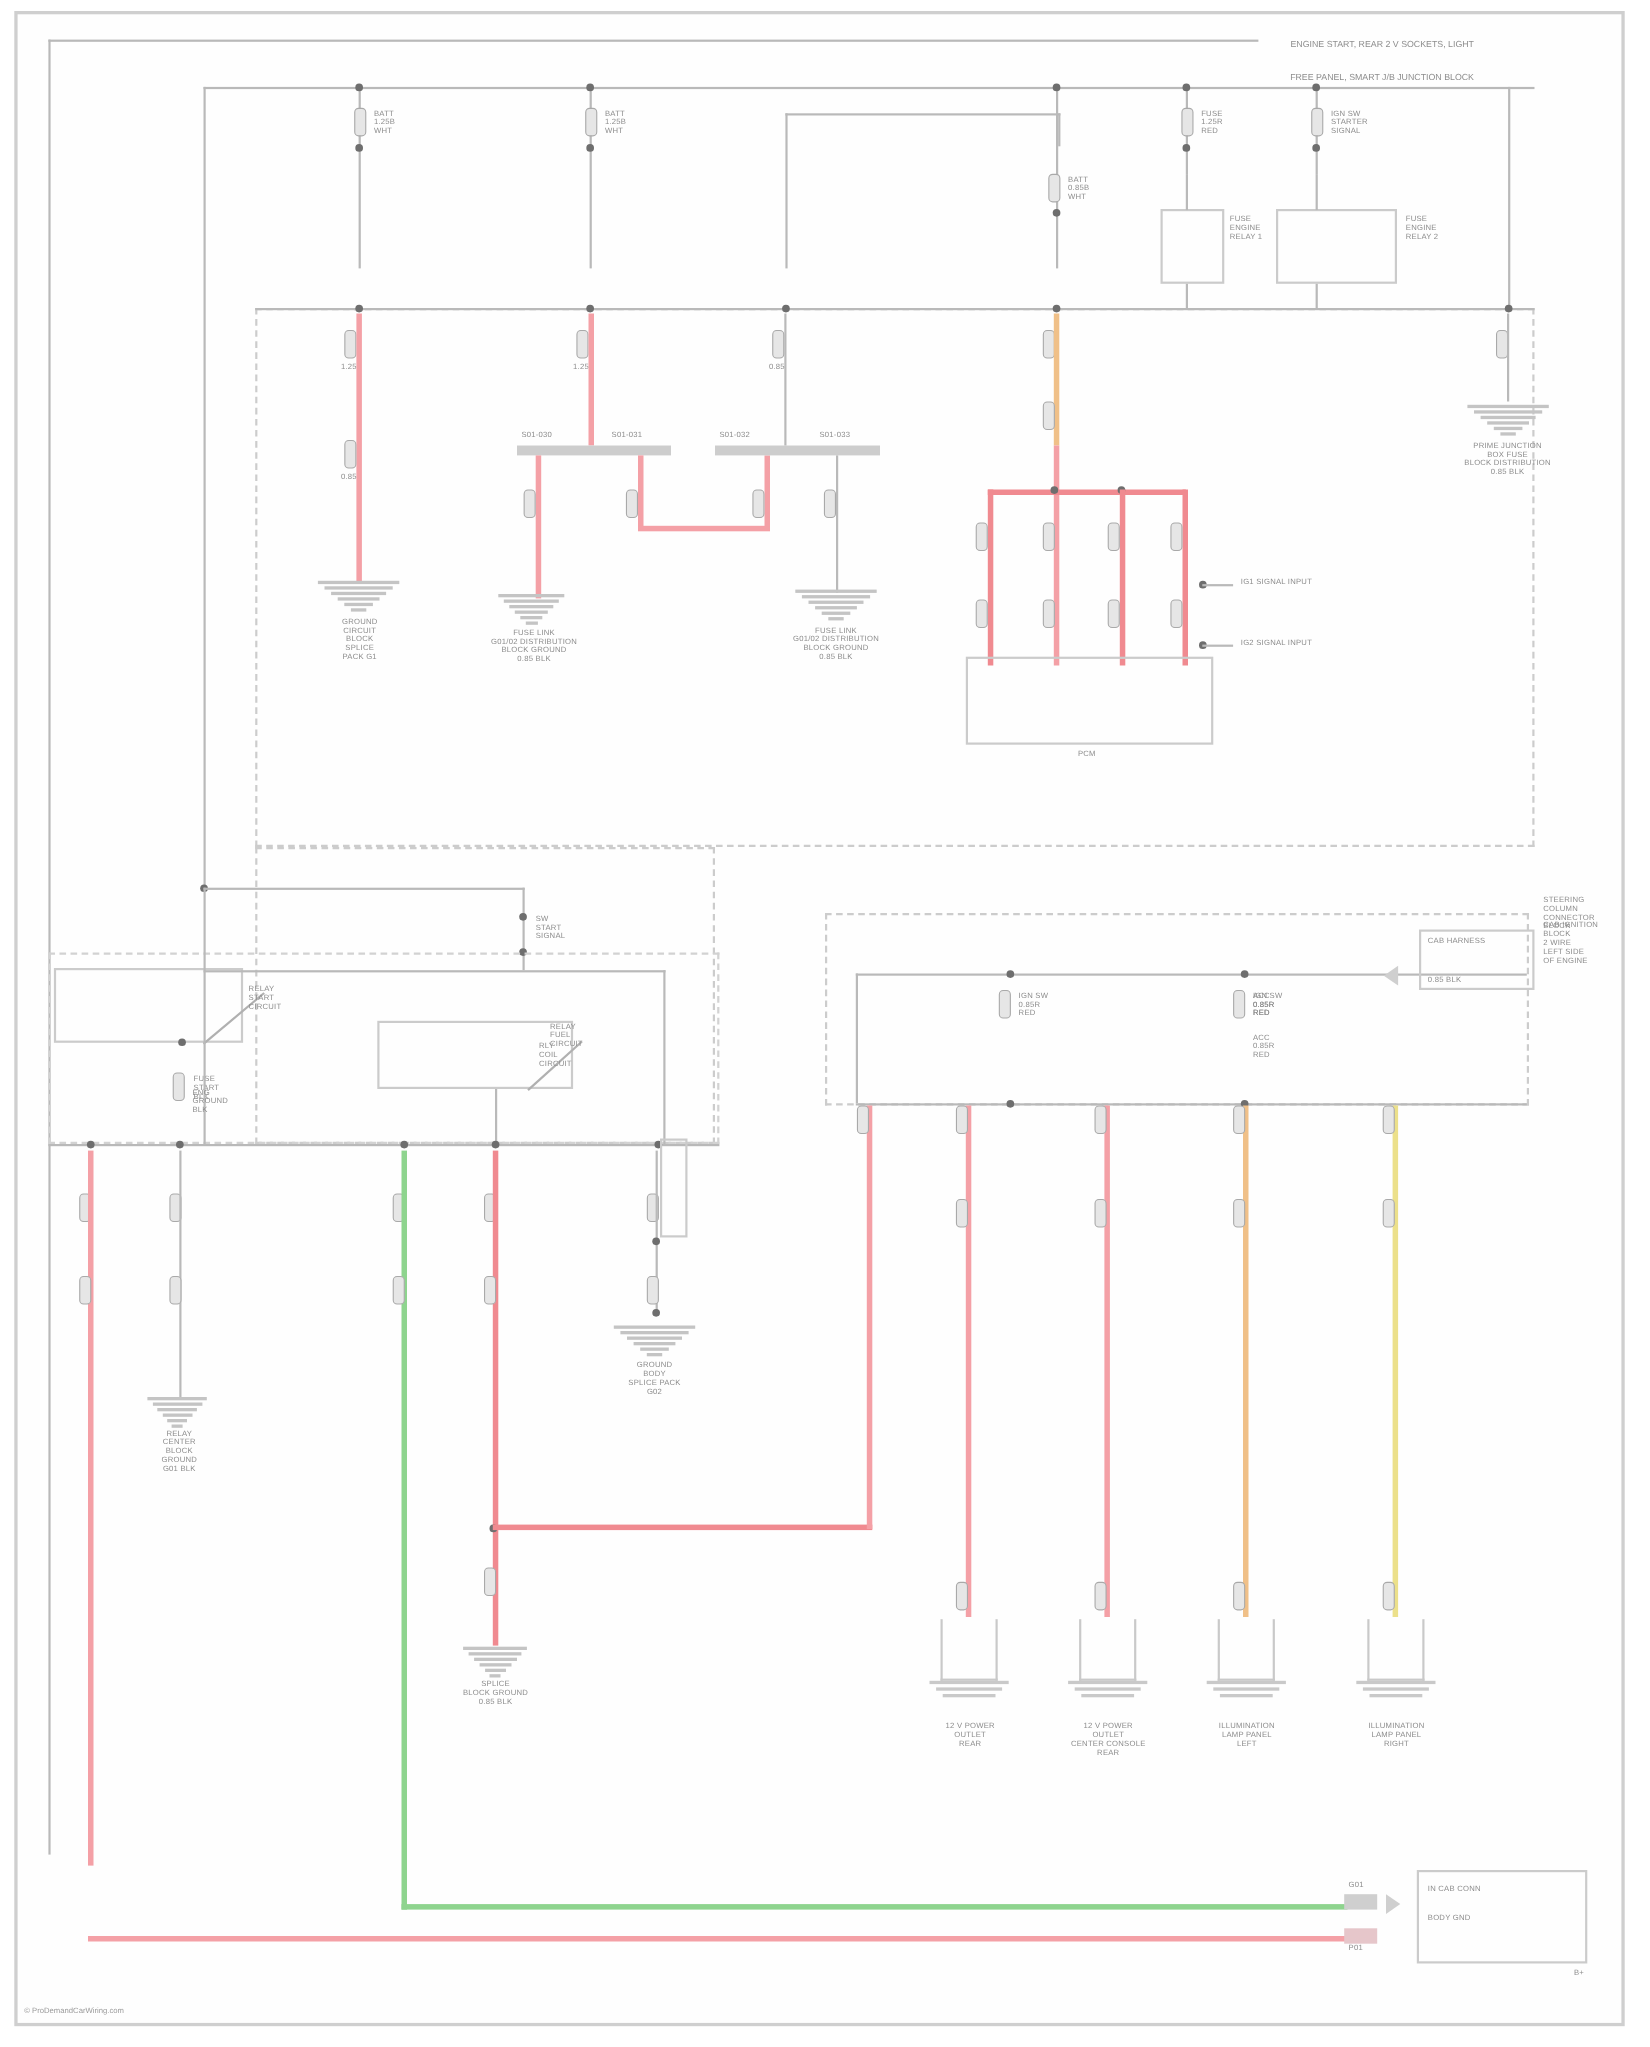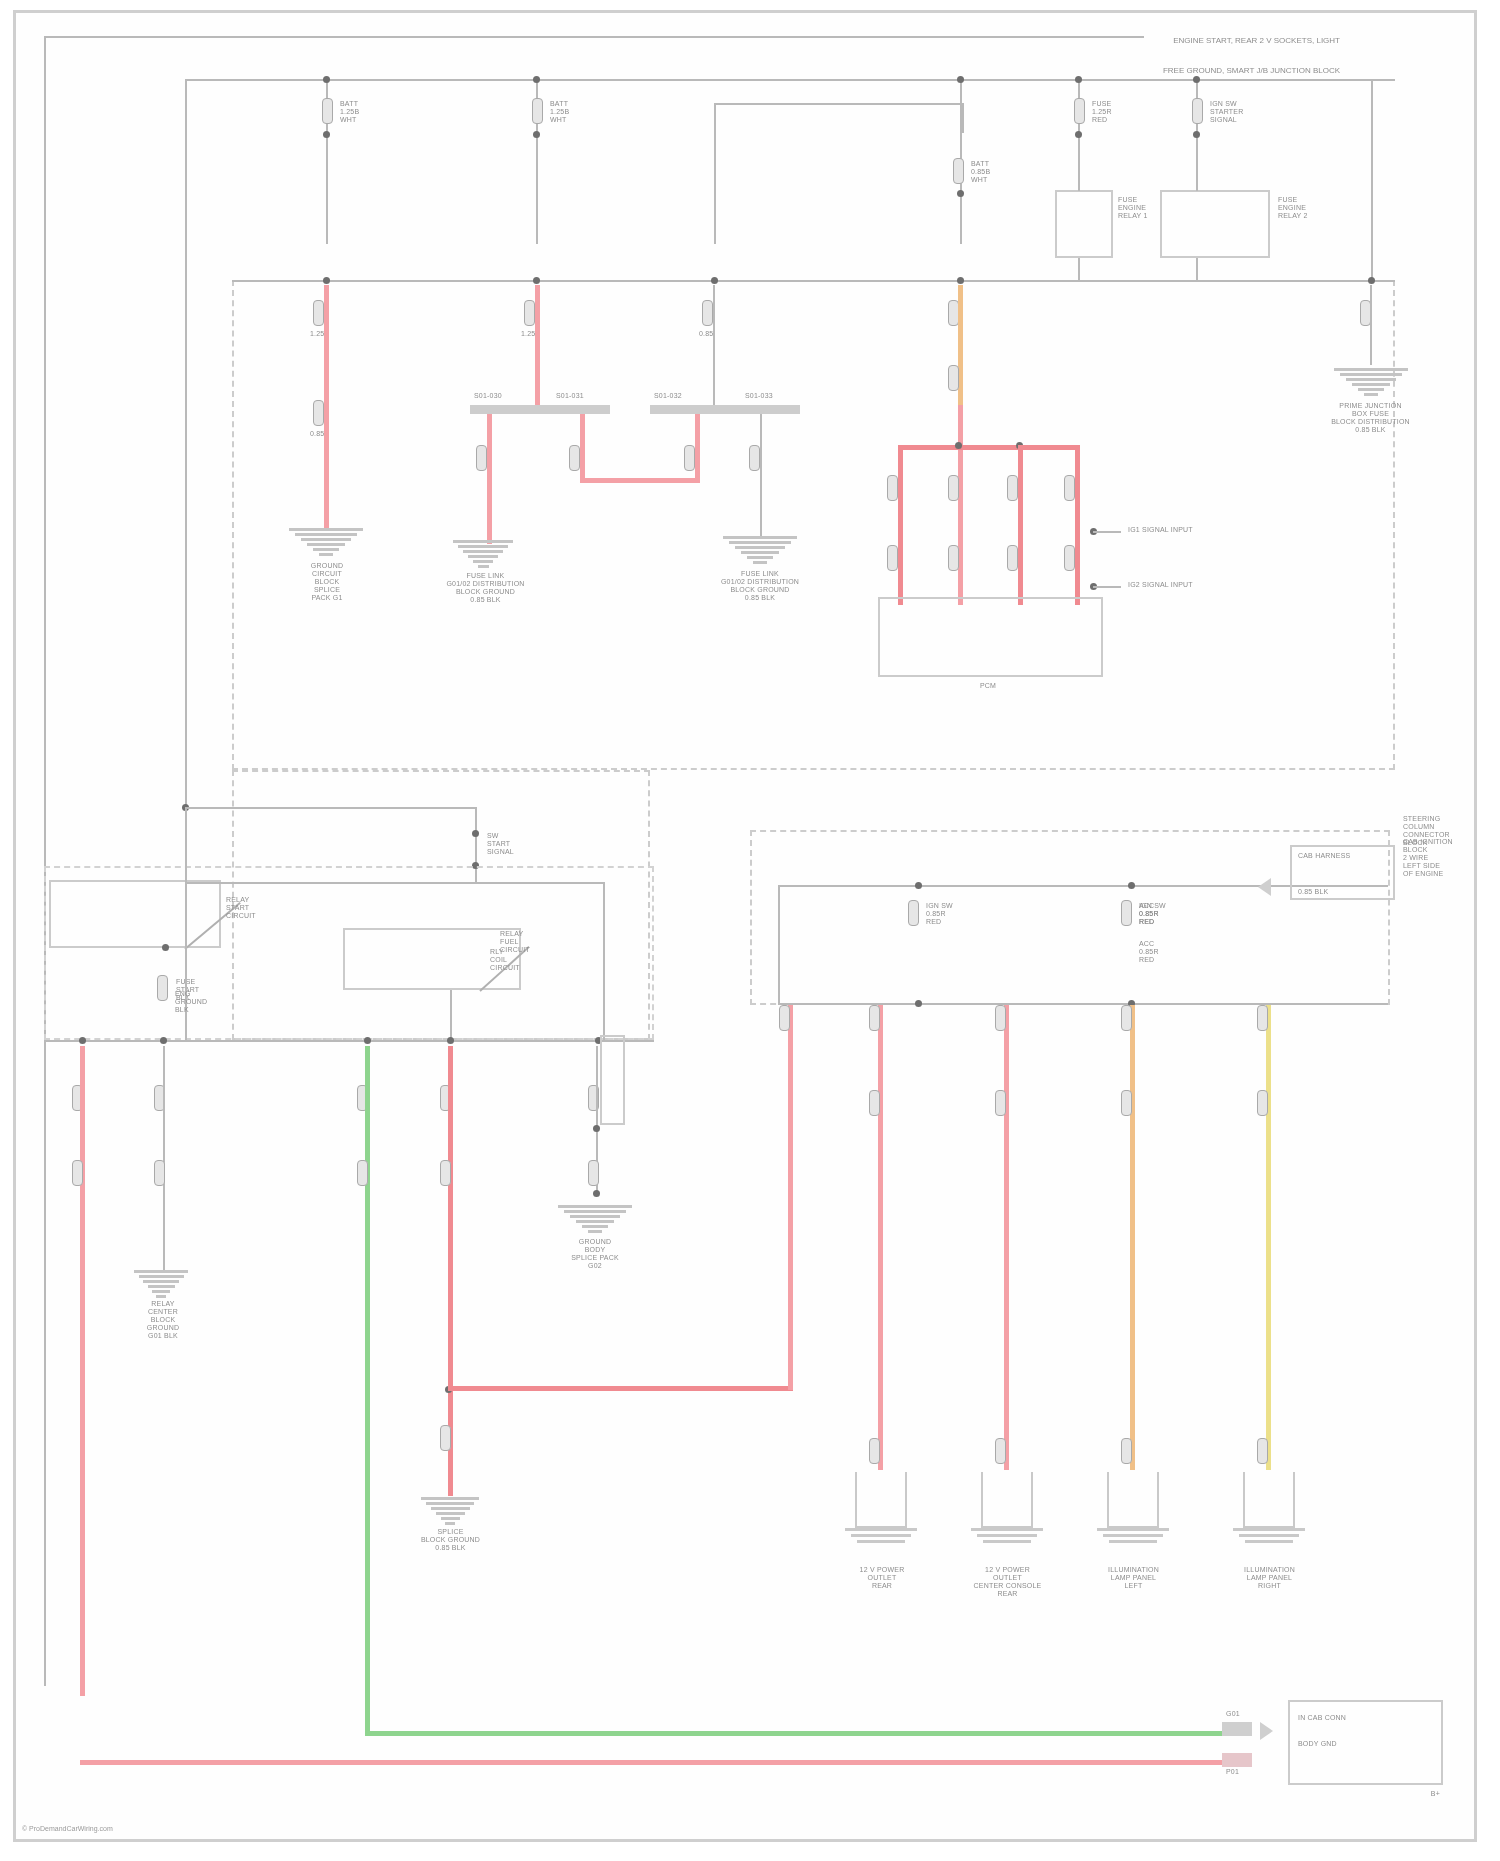--- a/index.html
+++ b/index.html
@@ -96,21 +96,21 @@
   .footer{position:absolute;font-size:7px;color:#9a9a9a;}
 </style>
 </head>
 <body>
 
 <div id="page">
   <div id="frame"></div>
 
   <div class="titleblk" style="left:1145px;top:16px;width:195px;">
     <div>ENGINE START, REAR 2 V SOCKETS, LIGHT</div>
-    <div>FREE GROUND, SMART J/B JUNCTION BLOCK</div>
+    <div>FREE PANEL, SMART J/B JUNCTION BLOCK</div>
   </div>
 
   <div class="wire v w-gray" style="left:44px;top:36px;height:1650px;"></div>
   <div class="wire h w-gray" style="left:44px;top:36px;width:1100px;"></div>
 
   <div class="wire h w-gray" style="left:185px;top:79px;width:1210px;"></div>
 
   <div class="wire v w-gray" style="left:326px;top:79px;height:165px;"></div>
   <div class="wire v w-gray" style="left:536px;top:79px;height:165px;"></div>
   <div class="wire v w-gray" style="left:960px;top:79px;height:165px;"></div>

